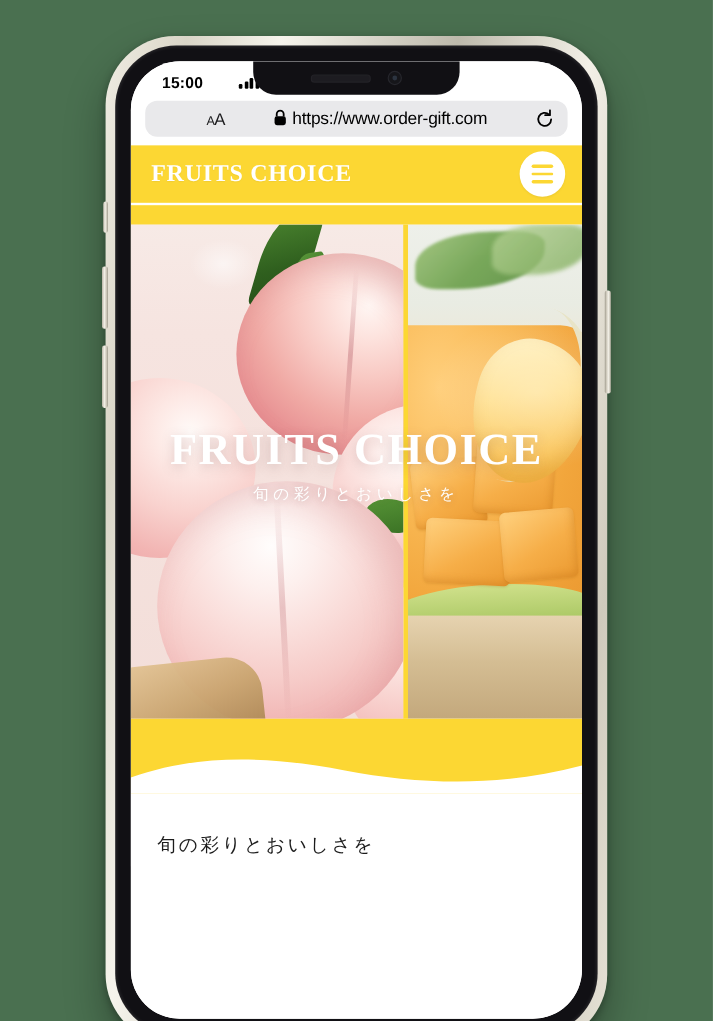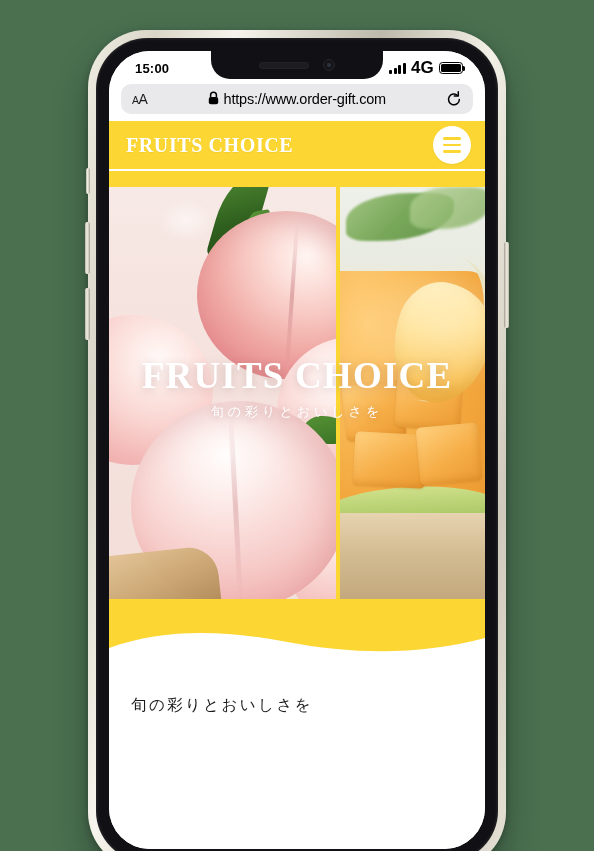--- a/index.html
+++ b/index.html
@@ -111,21 +111,20 @@
   #browser-chrome {
     position: relative;
     background: #ffffff;
     padding-top: 2px;
     z-index: 30;
   }
   #status-bar {
     height: 30px;
     display: flex;
     align-items: center;
-    justify-content: space-between;
     padding: 0 22px 0 26px;
     font-size: 13px;
     font-weight: bold;
     color: #000;
     letter-spacing: 0.2px;
     gap: 12px;
   }
   #status-time { min-width: 52px; }
   #status-right {
     display: flex;
@@ -185,20 +184,21 @@
     align-items: center;
     padding: 0 11px;
     gap: 6px;
   }
   #aa-button {
     font-size: 14px;
     color: #1c1c1e;
     letter-spacing: -0.4px;
     font-weight: 500;
     flex: 0 0 auto;
+    margin-left: 40px;
   }
   #aa-button .small { font-size: 10.5px; }
   #url-center {
     flex: 1 1 auto;
     display: flex;
     align-items: flex-start;
     justify-content: center;
     gap: 5px;
     min-width: 0;
   }

